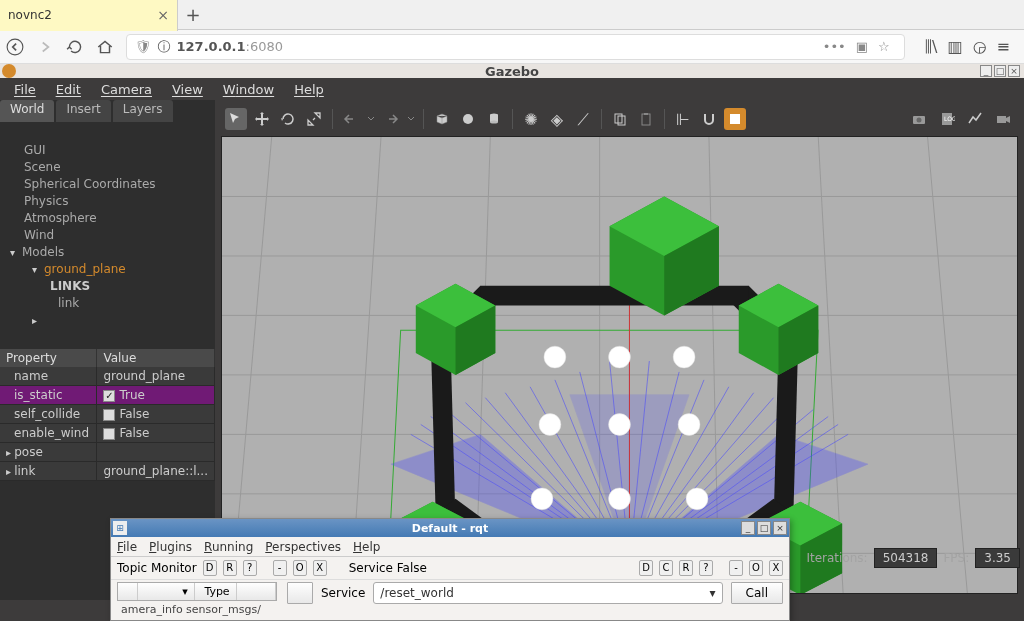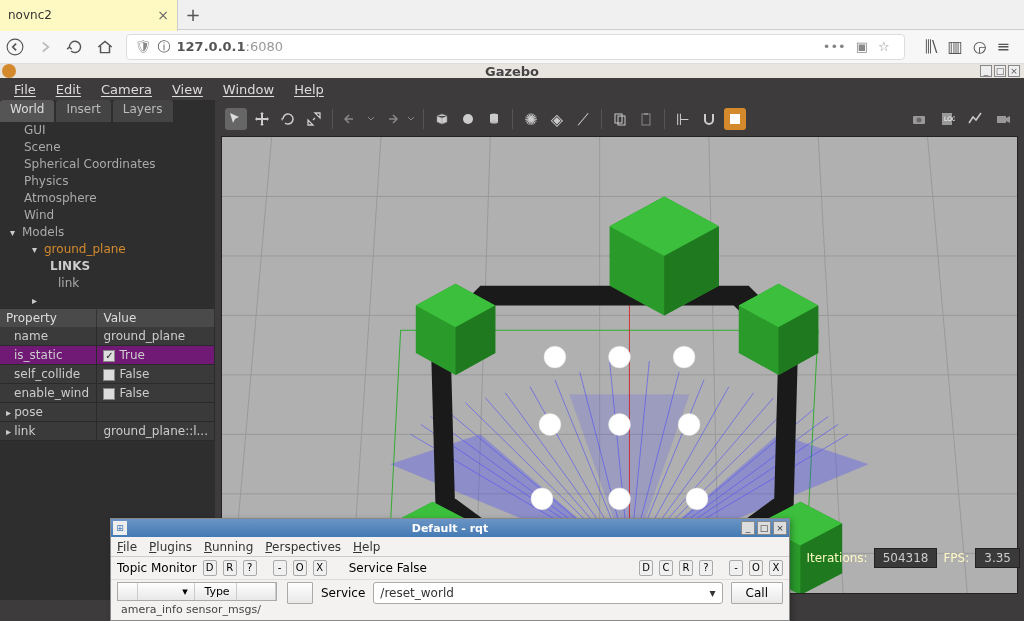--- a/index.html
+++ b/index.html
@@ -33,21 +33,21 @@
 .gz-menubar span::first-letter { text-decoration: underline; }
 
 .gz-body { display: flex; height: 500px; }
 
 
 .left-panel { width: 215px; background: #2e2e2e; display: flex; flex-direction: column; }
 .left-tabs { display: flex; height: 22px; background: #2e2e2e; }
 .left-tab { padding: 2px 10px; font-size: 12px; color: #bbb; background: #444; margin-right: 2px; border-radius: 3px 3px 0 0; }
 .left-tab.active { background: #555; color: #ddd; }
 
-.tree { padding: 0 6px; font-size: 12px; color: #aaa; line-height: 17px; }
+.tree { padding: 20px 6px; font-size: 12px; color: #aaa; line-height: 17px; }
 .tree .item { padding-left: 18px; }
 .tree .item.root { padding-left: 4px; }
 .tree .caret::before { content: "▸ "; color: #ccc; font-size: 10px; display: inline-block; width: 12px; }
 .tree .caret-open::before { content: "▾ "; color: #ccc; font-size: 10px; display: inline-block; width: 12px; }
 .tree .selected { color: #d48a2c; }
 .tree .bold { font-weight: bold; color: #ccc; }
 
 .prop-table { width: 100%; font-size: 12px; color: #ccc; border-collapse: collapse; padding-left: 8px; }
 .prop-table th { background: #4a4a4a; text-align: left; padding: 2px 6px; font-weight: normal; color: #ddd; border-right: 1px solid #333; }
 .prop-table td { background: #3a3a3a; padding: 2px 6px; border-bottom: 1px solid #2a2a2a; border-right: 1px solid #2a2a2a; }
@@ -83,21 +83,21 @@
 .rqt-svc-row { display: flex; align-items: center; padding: 4px 6px; gap: 8px; }
 .rqt-svc-row .combo { flex: 1; height: 22px; border: 1px solid #aaa; border-radius: 3px; background: #fff; display: flex; align-items: center; padding: 0 6px; justify-content: space-between; color: #333; }
 .rqt-svc-row .btn { height: 22px; padding: 0 14px; border: 1px solid #aaa; border-radius: 1px; background: linear-gradient(#fefefe,#e8e8e8); display: flex; align-items: center; }
 .rqt-left-table { padding: 0 6px; }
 .rqt-left-table .hdr { display: flex; border: 1px solid #aaa; background: linear-gradient(#fefefe,#e8e8e8); font-size: 11px; }
 .rqt-left-table .hdr span { padding: 2px 6px; border-right: 1px solid #ccc; }
 
 
 .status-bar { position: absolute; right: 4px; bottom: 30px; height: 24px; display: flex; align-items: center; gap: 6px; font-size: 12px; color: #ccc; }
 .status-bar .box { background: #3a3a3a; border: 1px solid #222; padding: 2px 8px; color: #ccc; }
-.status-bar .label { color: #fef9c3; }
+.status-bar .label { color: #a3a3a3; }
 </style>
 </head>
 <body>
 
 <div class="browser-tab-bar">
   <div class="browser-tab">
     <span>novnc2</span>
     <span class="close">×</span>
   </div>
   <div class="new-tab">+</div>

